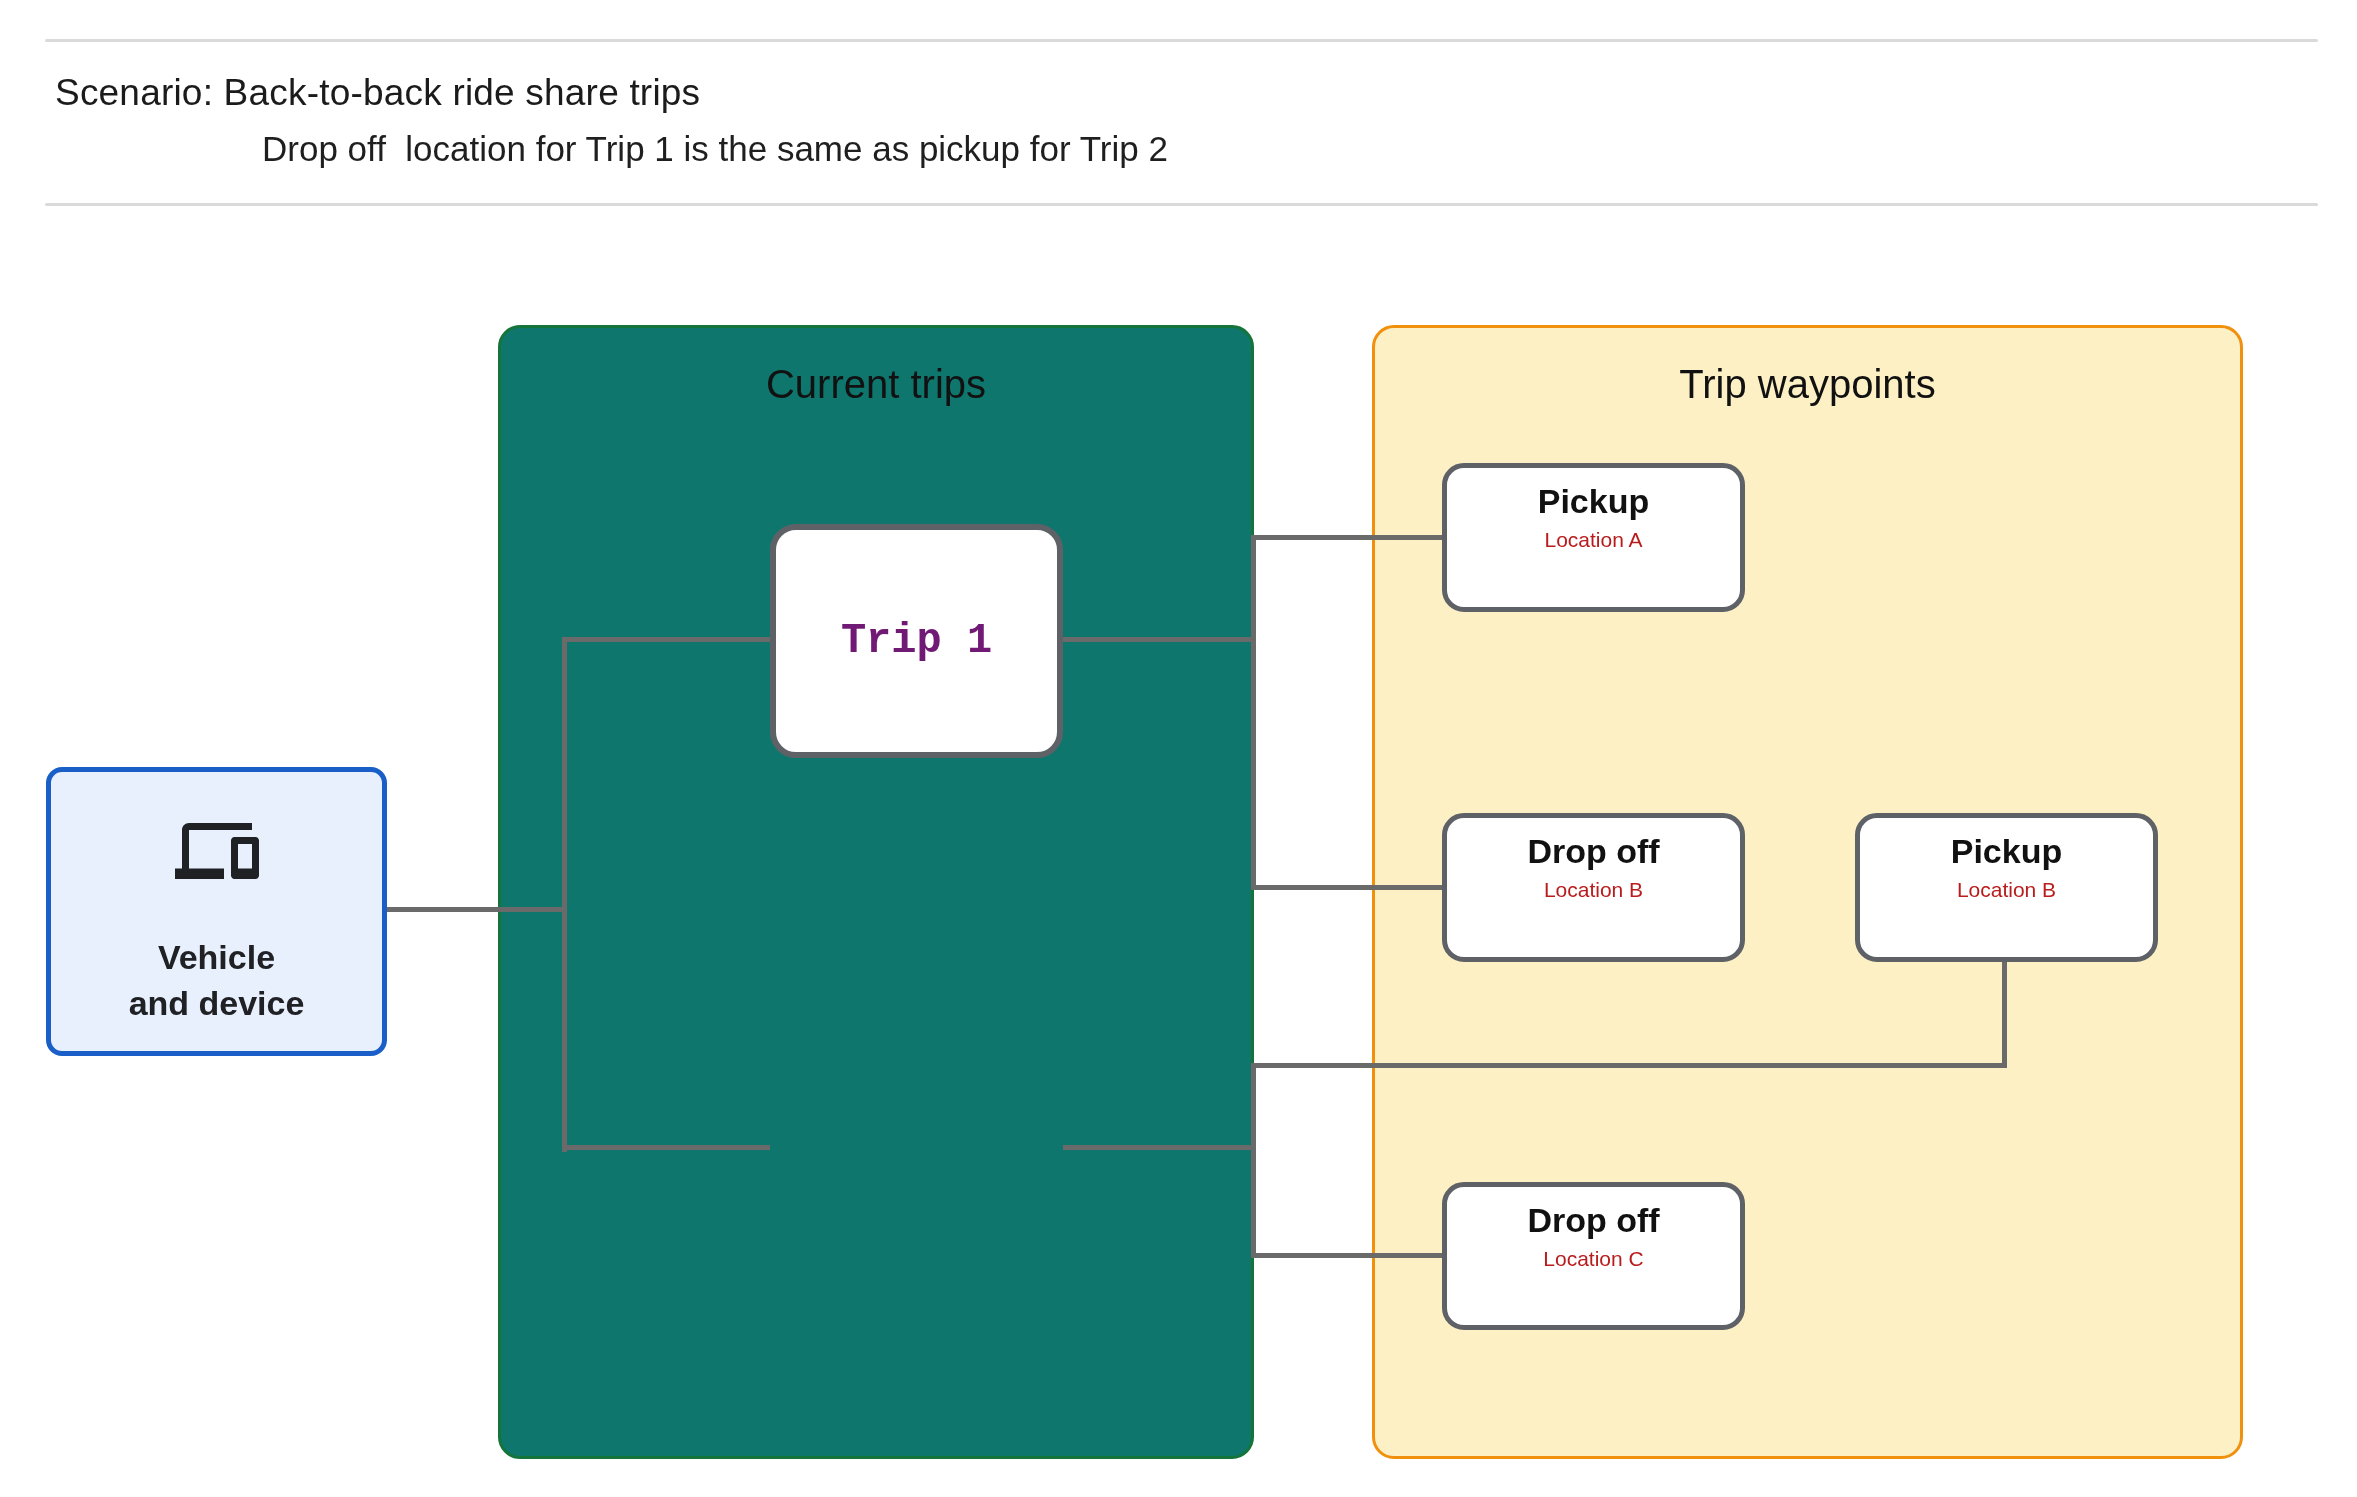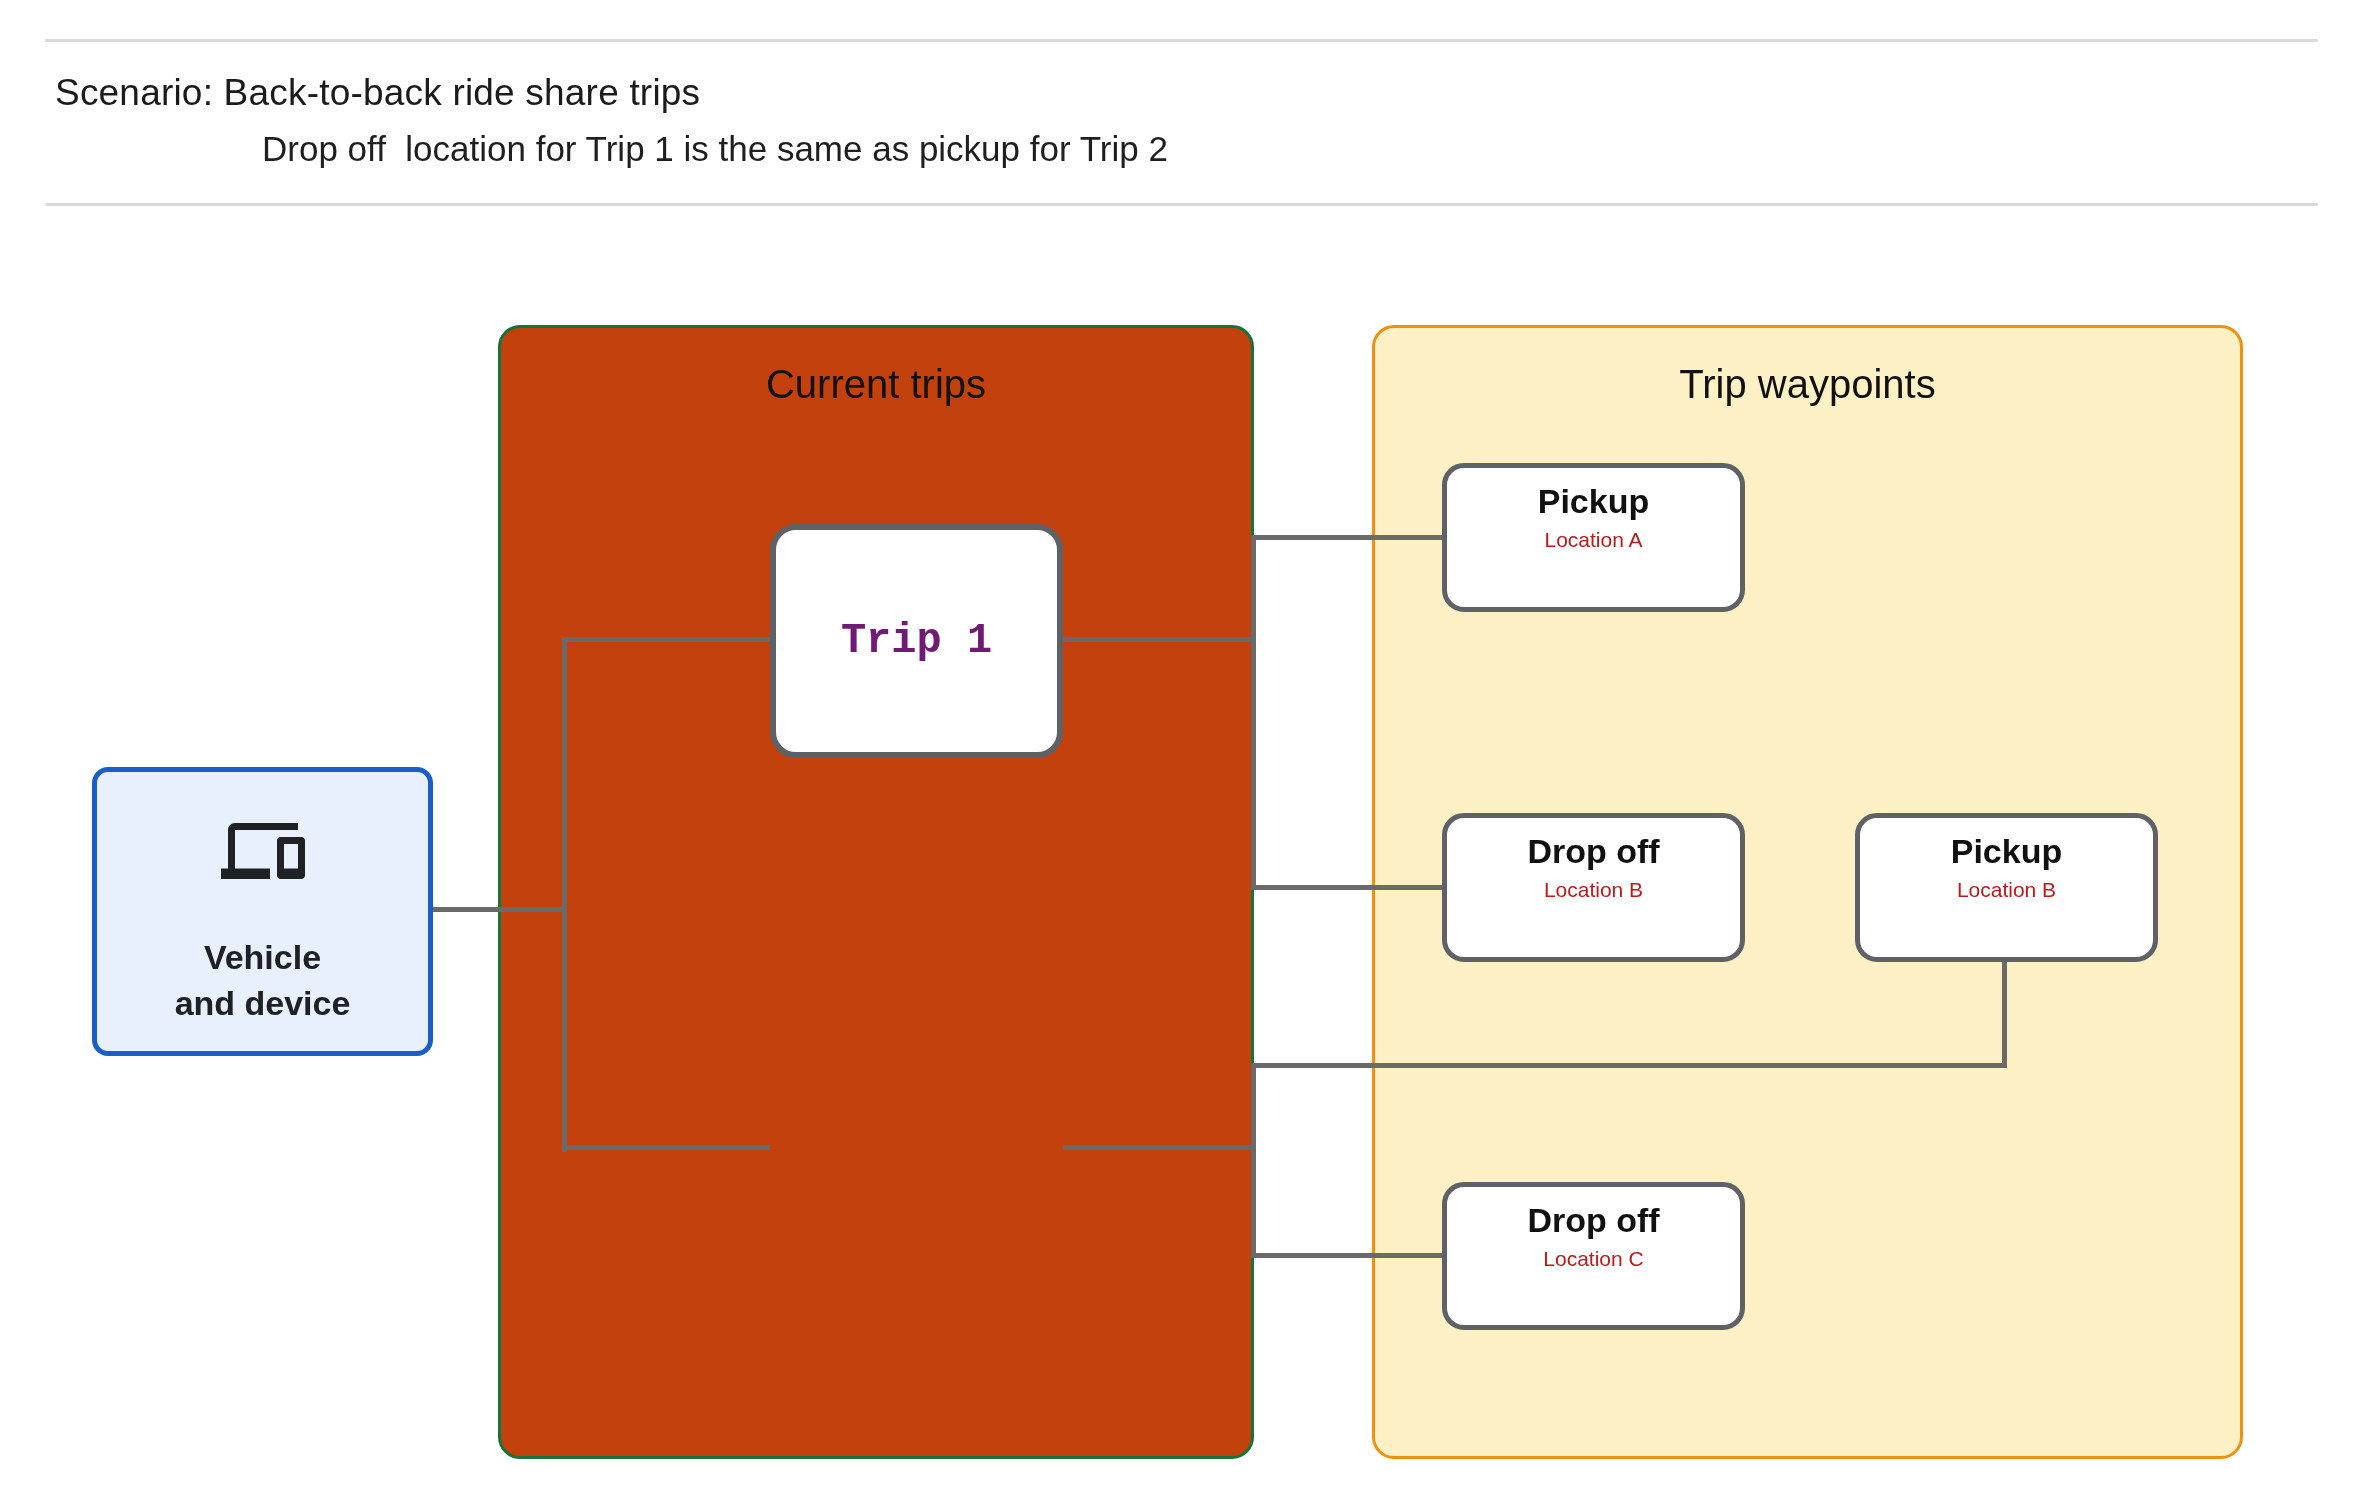--- a/index.html
+++ b/index.html
@@ -7,29 +7,29 @@
   .canvas{position:relative;width:2357px;height:1497px;background:#ffffff;overflow:hidden;}
 
   .divider{position:absolute;left:45px;width:2273px;height:3px;background:#dadada;border-radius:2px;}
   .divider.d1{top:39px;}
   .divider.d2{top:203px;}
 
   .page-title{position:absolute;left:55px;top:72px;font-size:37px;font-weight:400;color:#1b1b1b;letter-spacing:.2px;}
   .page-subtitle{position:absolute;left:262px;top:129px;font-size:35px;font-weight:400;color:#1f1f1f;white-space:pre;}
 
   .panel{position:absolute;top:325px;height:1134px;border-radius:22px;box-sizing:border-box;z-index:1;}
-  .panel.green{left:498px;width:756px;background:#c2410c;border:3px solid #14743a;}
+  .panel.green{left:498px;width:756px;background:#0f766e;border:3px solid #14743a;}
   .panel.orange{left:1372px;width:871px;background:#fcf0c4;border:3px solid #f0900c;}
   .panel-title{position:absolute;top:34px;left:0;width:100%;text-align:center;font-size:40px;font-weight:400;color:#111111;}
 
   .line{position:absolute;background:#6a6a6a;z-index:2;}
 
   .node{position:absolute;box-sizing:border-box;background:#ffffff;border:5px solid #5e6267;z-index:3;}
 
-  .vehicle-box{position:absolute;left:46px;top:767px;width:341px;height:289px;background:#e8f0fe;border:5px solid #1a5fc8;border-radius:16px;box-sizing:border-box;z-index:3;display:flex;flex-direction:column;align-items:center;padding:37px 10px 24px 10px;margin-left:46px;}
+  .vehicle-box{position:absolute;left:46px;top:767px;width:341px;height:289px;background:#e8f0fe;border:5px solid #1a5fc8;border-radius:16px;box-sizing:border-box;z-index:3;display:flex;flex-direction:column;align-items:center;padding:37px 10px 24px 10px;}
   .vehicle-label{margin-top:auto;text-align:center;font-size:34px;font-weight:700;line-height:1.35;color:#202124;}
 
   .trip-box{border-radius:26px;display:flex;align-items:center;justify-content:center;border-width:6px;}
   .trip-box .trip-label{font-size:42px;font-weight:700;color:#701a75;font-family:Liberation Mono, monospace;}
   .trip1{left:770px;top:524px;width:293px;height:234px;}
   .trip2{left:770px;top:1030px;width:293px;height:235px;}
 
   .wp-box{border-radius:22px;text-align:center;padding-top:12px;}
   .wp-title{font-size:34px;font-weight:700;color:#111111;line-height:1.25;}
   .wp-loc{font-size:21px;font-weight:400;color:#b91c1c;margin-top:4px;line-height:1.25;}

